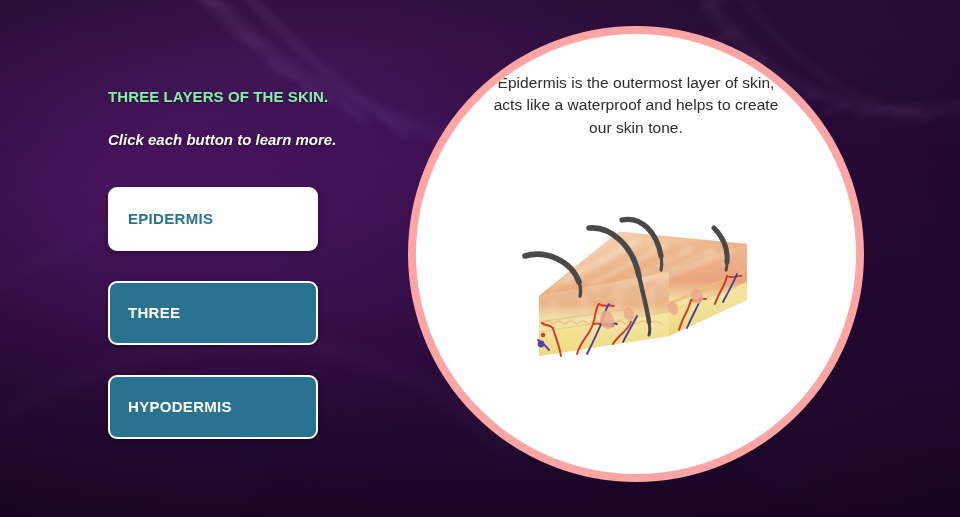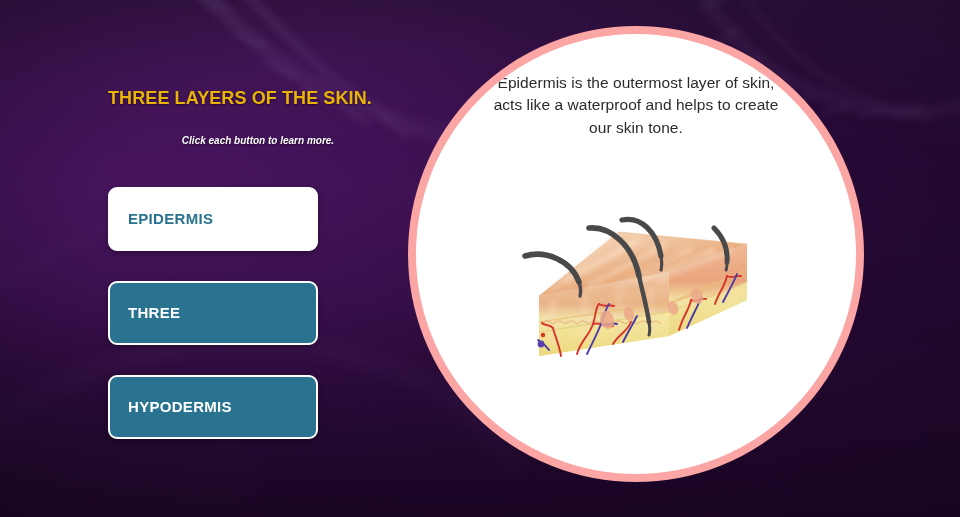--- a/index.html
+++ b/index.html
@@ -44,38 +44,37 @@
   }
 
   
   #left-panel {
     position: absolute;
     left: 108px;
     top: 88px;
     width: 300px;
   }
   #page-title {
-    color: #eab308;
-    font-size: 18px;
+    color: #86efac;
+    font-size: 15px;
     font-weight: bold;
     letter-spacing: 0.1px;
     margin: 0;
     text-shadow: 0 1px 2px rgba(0,0,0,0.5);
     white-space: nowrap;
   }
   #page-subtitle {
     color: #ffffff;
-    font-size: 10px;
+    font-size: 15px;
     font-weight: bold;
     font-style: italic;
     margin: 0;
     padding-top: 26px;
     text-shadow: 0 1px 2px rgba(0,0,0,0.5);
     white-space: nowrap;
-    text-align: center;
   }
 
   #layer-button-list {
     position: absolute;
     left: 108px;
     top: 187px;
     width: 210px;
   }
   .layer-button {
     display: block;

